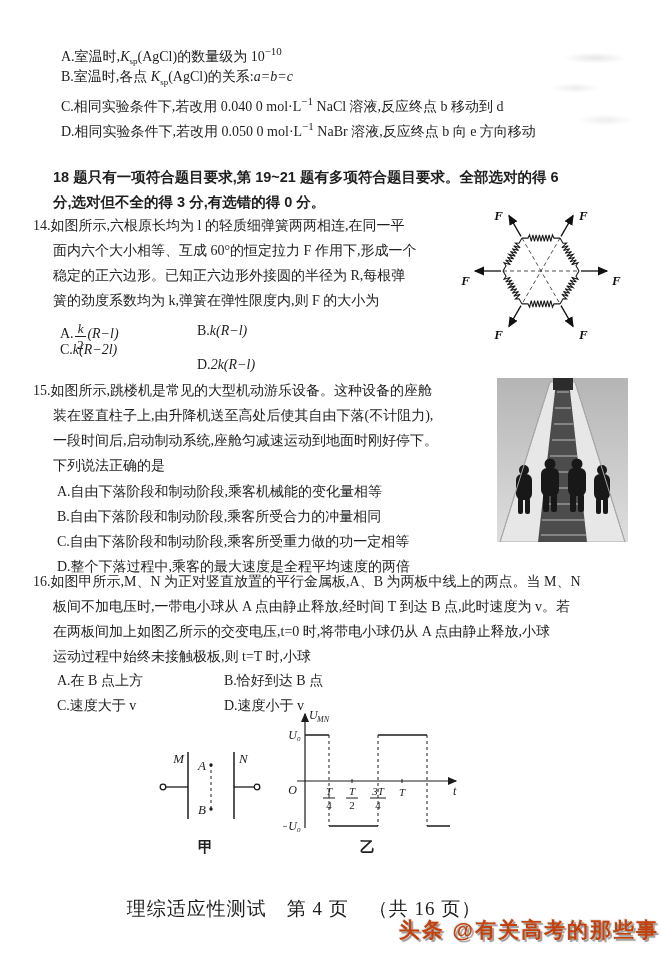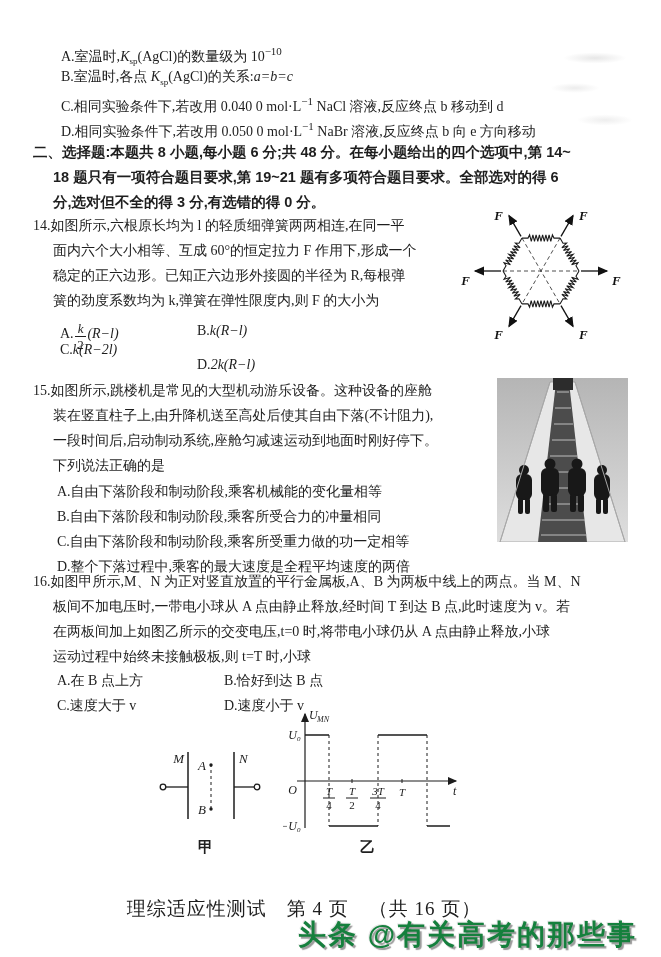--- a/index.html
+++ b/index.html
@@ -12,23 +12,23 @@
   .sec  { font-family:"Liberation Sans","DejaVu Sans",sans-serif; font-weight:bold; font-size:14.5px; }
   sub.sp { font-size:9px; }
   sup.sp { font-size:11px; }
   .formula { font-style:italic; }
   .frac { display:inline-block; text-align:center; vertical-align:-11px; line-height:1; margin:0 1px; }
   .frac .num { display:block; font-style:italic; font-size:13px; padding:0 3px 1px; border-bottom:1px solid #1e1e1e; }
   .frac .den { display:block; font-size:13px; padding-top:1px; }
   .caption { position:absolute; font-size:15px; font-weight:600; }
   .footer { position:absolute; top:896px; left:0; width:608px; text-align:center; font-size:19px; letter-spacing:1px; }
   .watermark {
-    position:absolute; top:916px; right:24px;
-    font-family:"Liberation Sans","DejaVu Sans",sans-serif; font-weight:bold; font-size:28px; letter-spacing:2px;
-    color:#15803d; text-shadow:2px 2px 1px #9a9a9a, -1px -1px 0 #e8e8e8;
+    position:absolute; top:916px; right:2px;
+    font-family:"Liberation Sans","DejaVu Sans",sans-serif; font-weight:bold; font-size:21px; letter-spacing:2px;
+    color:#c2410c; text-shadow:2px 2px 1px #9a9a9a, -1px -1px 0 #e8e8e8;
   }
   .smudge { position:absolute; pointer-events:none;
     background:
       radial-gradient(ellipse 45px 8px at 60px 10px, rgba(120,120,120,.18), transparent 70%),
       radial-gradient(ellipse 35px 7px at 40px 40px, rgba(120,120,120,.14), transparent 70%),
       radial-gradient(ellipse 40px 8px at 70px 72px, rgba(120,120,120,.13), transparent 70%);
   }
   svg text { font-family:"Liberation Serif","DejaVu Serif",serif; }
 </style>
 </head>
@@ -44,21 +44,20 @@
   <div class="line" style="left:61px;top:68px;">
     <span>B.室温时,各点 </span><i>K</i><sub class="sp">sp</sub><span>(AgCl)的关系:</span><span class="formula">a=b=c</span>
   </div>
   <div class="line" style="left:61px;top:93px;">
     <span>C.相同实验条件下,若改用 0.040 0 mol·L</span><sup class="sp">−1</sup><span> NaCl 溶液,反应终点 b 移动到 d</span>
   </div>
   <div class="line" style="left:61px;top:118px;">
     <span>D.相同实验条件下,若改用 0.050 0 mol·L</span><sup class="sp">−1</sup><span> NaBr 溶液,反应终点 b 向 e 方向移动</span>
   </div>
 
-  <div class="line sec" style="left:33px;top:144px;">二、选择题:本题共 8 小题,每小题 6 分;共 48 分。在每小题给出的四个选项中,第 14~</div>
   <div class="line sec" style="left:53px;top:169px;">18 题只有一项符合题目要求,第 19~21 题有多项符合题目要求。全部选对的得 6</div>
   <div class="line sec" style="left:53px;top:194px;">分,选对但不全的得 3 分,有选错的得 0 分。</div>
 
   <div class="line" style="left:33px;top:217px;">14.如图所示,六根原长均为 l 的轻质细弹簧两两相连,在同一平</div>
   <div class="line" style="left:53px;top:242px;">面内六个大小相等、互成 60°的恒定拉力 F 作用下,形成一个</div>
   <div class="line" style="left:53px;top:267px;">稳定的正六边形。已知正六边形外接圆的半径为 R,每根弹</div>
   <div class="line" style="left:53px;top:292px;">簧的劲度系数均为 k,弹簧在弹性限度内,则 F 的大小为</div>
 
   <div class="line" style="left:60px;top:322px;">
     <span>A.</span><span class="frac"><span class="num">k</span><span class="den">2</span></span><span class="formula">(R−l)</span>

